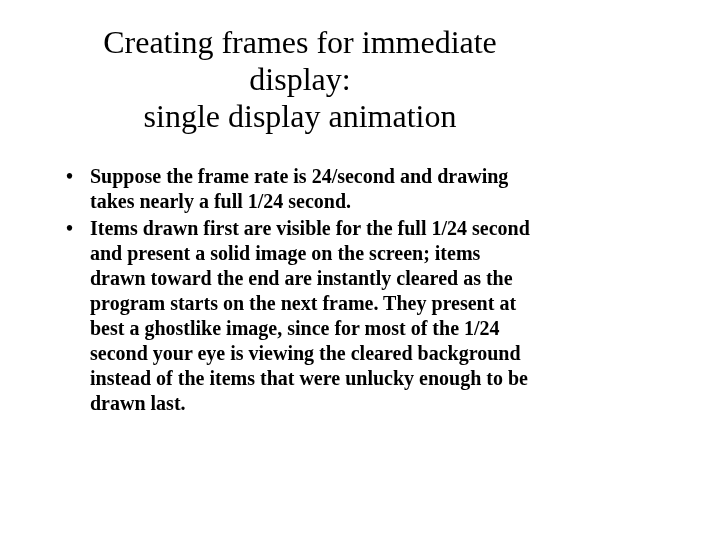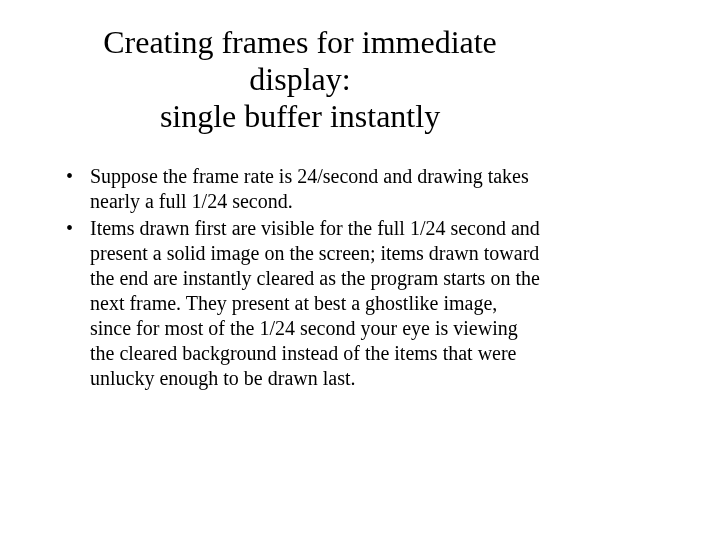--- a/index.html
+++ b/index.html
@@ -28,33 +28,34 @@
     list-style: none;
     margin: 0;
     padding: 0;
     font-size: 20px;
     line-height: 1.25;
   }
   ul.bullets li {
     position: relative;
     padding-left: 30px;
     margin-bottom: 2px;
+    font-weight: bold;
   }
   ul.bullets li::before {
     content: "•";
     position: absolute;
     left: 6px;
     top: 0;
   }
 </style>
 </head>
 <body>
 
 <div class="slide">
   <h1 class="title">
     <span>Creating frames for immediate display:</span><br>
-    <span>single buffer instantly</span>
+    <span>single display animation</span>
   </h1>
   <ul class="bullets">
     <li><span>Suppose the frame rate is 24/second and drawing takes nearly a full 1/24 second.</span></li>
     <li><span>Items drawn first are visible for the full 1/24 second and present a solid image on the screen; items drawn toward the end are instantly cleared as the program starts on the next frame. They present at best a ghostlike image, since for most of the 1/24 second your eye is viewing the cleared background instead of the items that were unlucky enough to be drawn last.</span></li>
   </ul>
 </div>
 
 </body></html>

